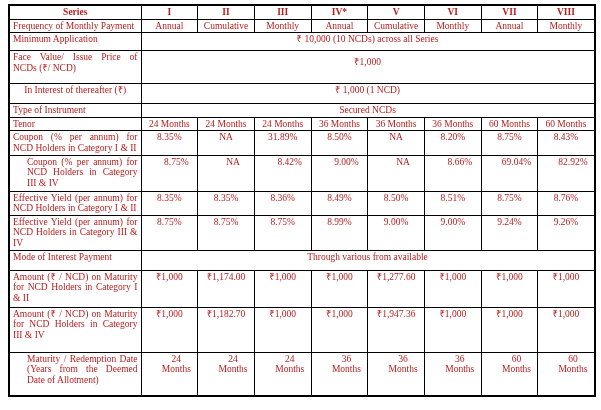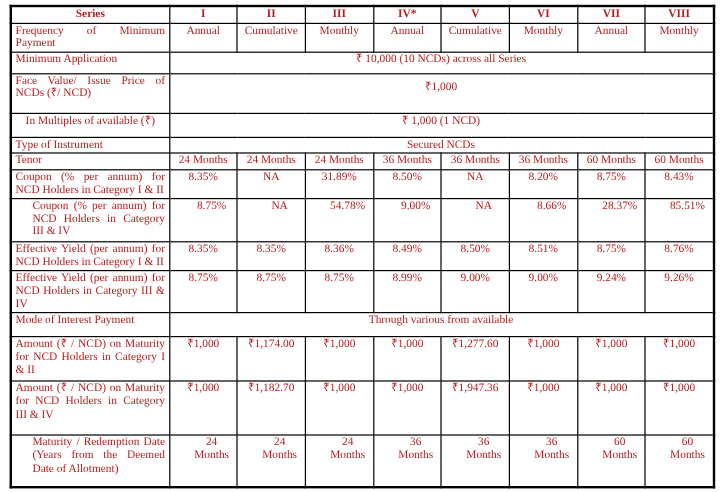--- a/index.html
+++ b/index.html
@@ -77,21 +77,21 @@
         <td class="val">II</td>
         <td class="val">III</td>
         <td class="val">IV*</td>
         <td class="val">V</td>
         <td class="val">VI</td>
         <td class="val">VII</td>
         <td class="val">VIII</td>
       </tr>
 
       <tr>
-        <td class="lab">Frequency of Minimum Payment</td>
+        <td class="lab">Frequency of Monthly Payment</td>
         <td class="val">Annual</td>
         <td class="val">Cumulative</td>
         <td class="val">Monthly</td>
         <td class="val">Annual</td>
         <td class="val">Cumulative</td>
         <td class="val">Monthly</td>
         <td class="val">Annual</td>
         <td class="val">Monthly</td>
       </tr>
 
@@ -99,21 +99,21 @@
         <td class="lab">Minimum Application</td>
         <td class="span" colspan="8">₹ 10,000 (10 NCDs) across all Series</td>
       </tr>
 
       <tr class="row-face">
         <td class="lab">Face Value/ Issue Price of NCDs (₹/ NCD)</td>
         <td class="span" colspan="8">₹1,000</td>
       </tr>
 
       <tr class="row-mult">
-        <td class="lab">In Multiples of available (₹)</td>
+        <td class="lab">In Interest of thereafter (₹)</td>
         <td class="span" colspan="8">₹ 1,000 (1 NCD)</td>
       </tr>
 
       <tr>
         <td class="lab">Type of Instrument</td>
         <td class="span" colspan="8">Secured NCDs</td>
       </tr>
 
       <tr>
         <td class="lab">Tenor</td>
@@ -136,26 +136,26 @@
         <td class="val">NA</td>
         <td class="val">8.20%</td>
         <td class="val">8.75%</td>
         <td class="val">8.43%</td>
       </tr>
 
       <tr class="row-coupon2">
         <td class="lab">Coupon (% per annum) for NCD Holders in Category III &amp; IV</td>
         <td class="val">8.75%</td>
         <td class="val">NA</td>
-        <td class="val">54.78%</td>
+        <td class="val">8.42%</td>
         <td class="val">9.00%</td>
         <td class="val">NA</td>
         <td class="val">8.66%</td>
-        <td class="val">28.37%</td>
-        <td class="val">85.51%</td>
+        <td class="val">69.04%</td>
+        <td class="val">82.92%</td>
       </tr>
 
       <tr>
         <td class="lab">Effective Yield (per annum) for NCD Holders in Category I &amp; II</td>
         <td class="val">8.35%</td>
         <td class="val">8.35%</td>
         <td class="val">8.36%</td>
         <td class="val">8.49%</td>
         <td class="val">8.50%</td>
         <td class="val">8.51%</td>

